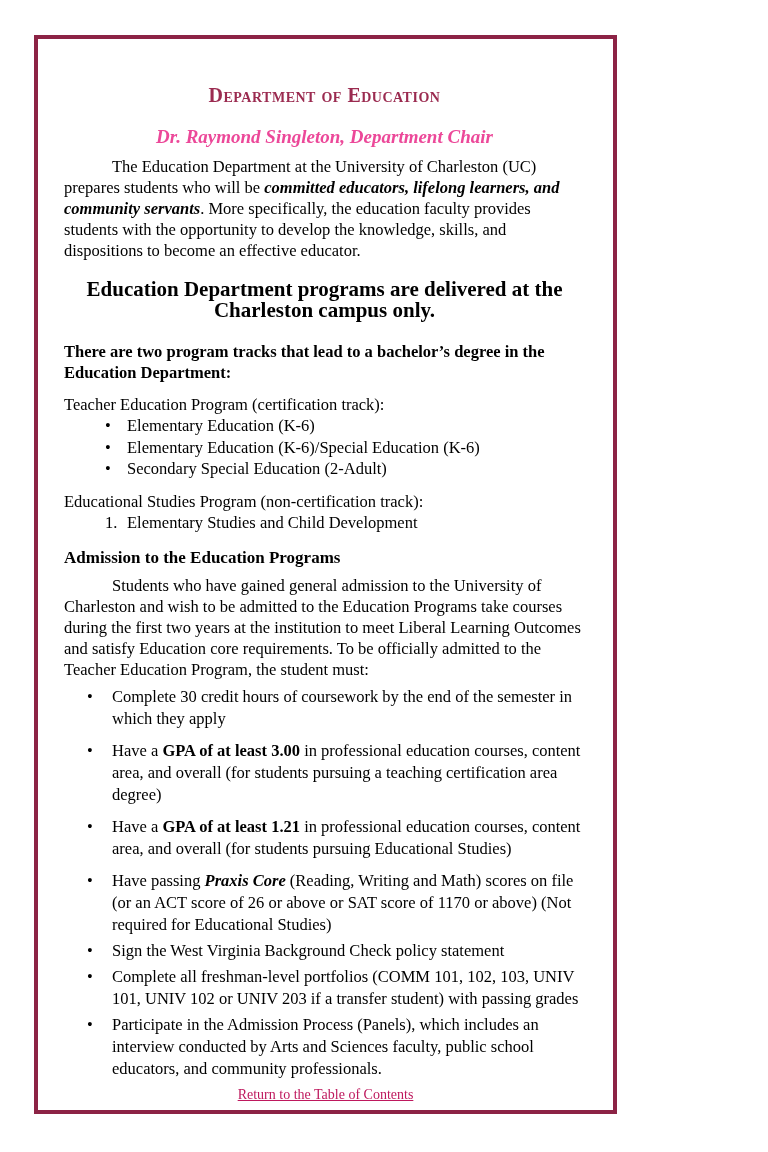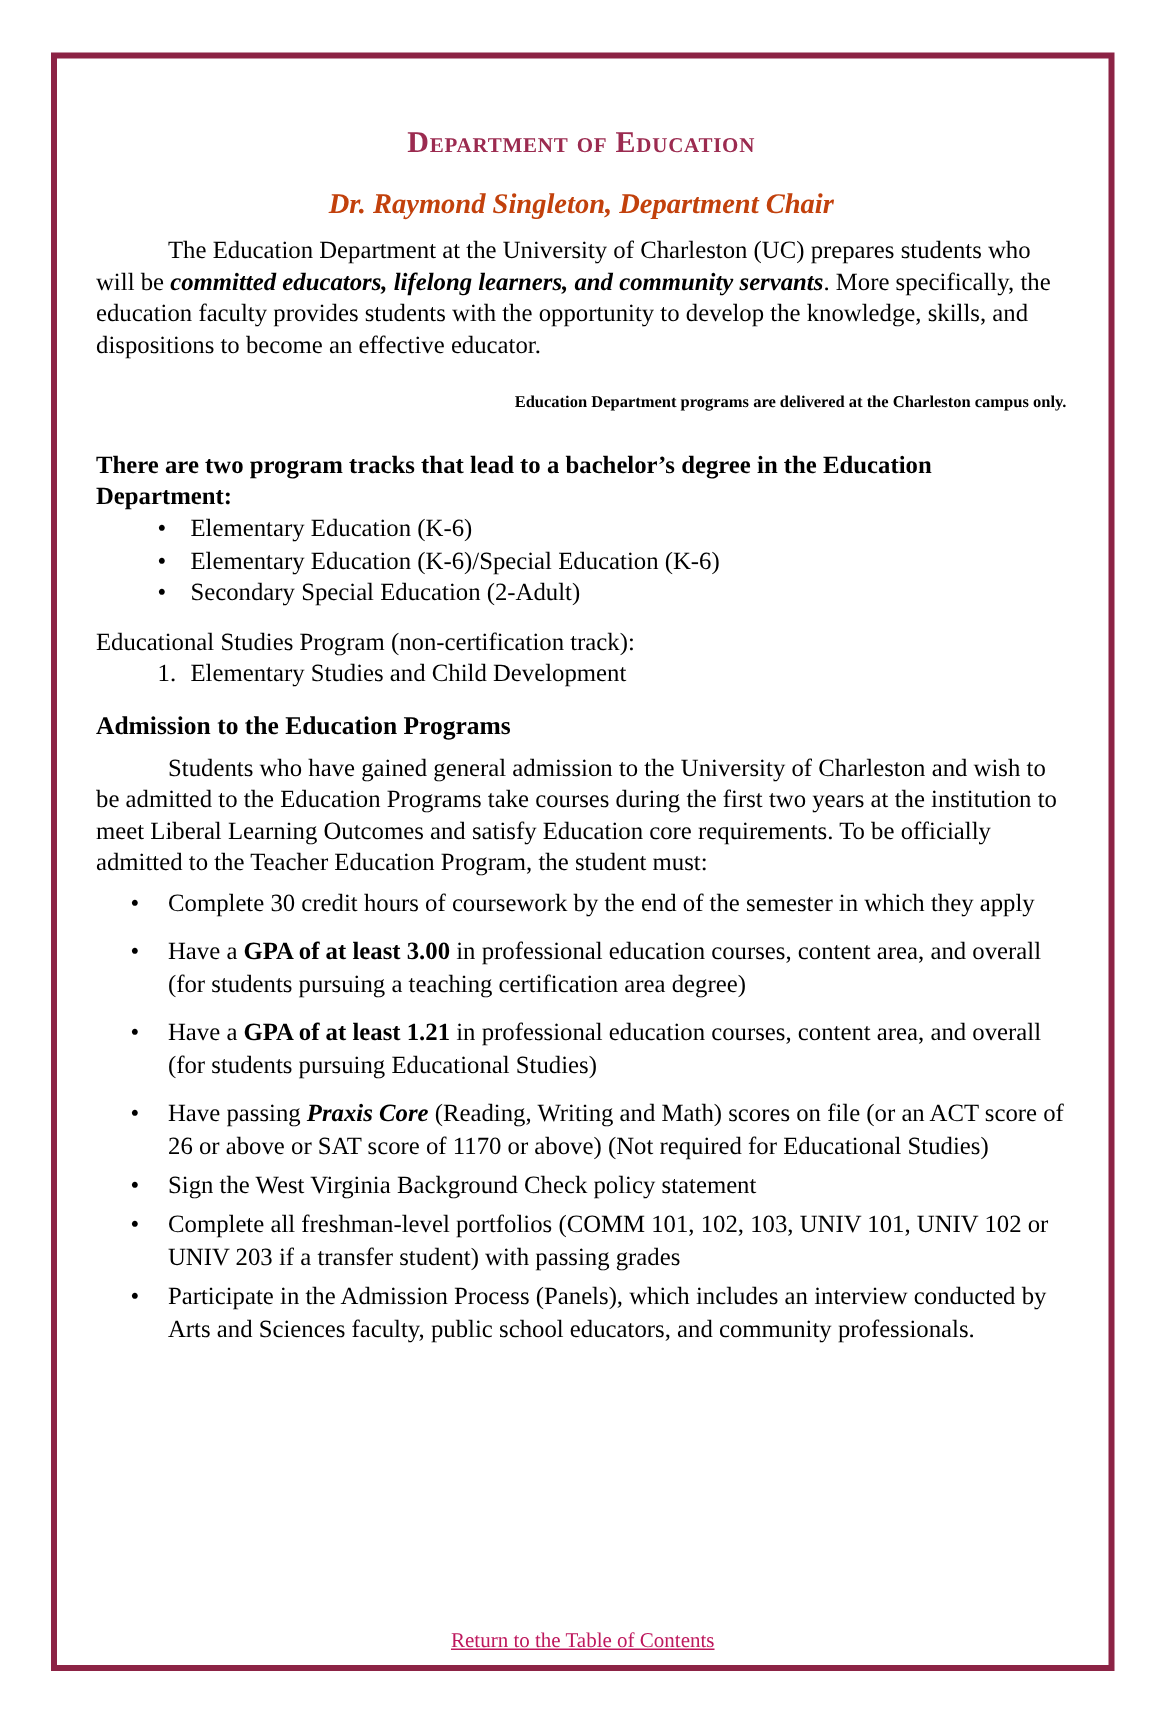--- a/index.html
+++ b/index.html
@@ -1,41 +1,41 @@
 <!DOCTYPE html>
 <html><head>
 <meta charset="utf-8">
 <style>
   html,body{margin:0;padding:0;}
   body{
     width:768px;height:1152px;background:#ffffff;position:relative;
     font-family:"Liberation Serif","DejaVu Serif",serif;color:#000;
   }
   .frame{
-    position:absolute;left:34px;top:35px;width:709px;height:1079px;
+    position:absolute;left:34px;top:35px;width:583px;height:1079px;
     border:4px solid #8c2345;box-sizing:border-box;background:#fff;
   }
   .content{position:absolute;left:26px;right:28px;top:0;}
   .title{
     margin:44px 0 0;text-align:center;font-weight:bold;
     font-variant:small-caps;font-size:20px;line-height:24px;
     letter-spacing:0.5px;color:#9b2b50;
   }
   .chair{
     margin:18px 0 0;text-align:center;font-weight:bold;font-style:italic;
-    font-size:19px;line-height:24px;color:#c2410c;
+    font-size:19px;line-height:24px;color:#ec4899;
   }
   .heading{margin:9px 0 0;font-size:17px;line-height:21px;font-weight:bold;}
   .heading.admission{margin-top:14px;}
   .para{margin:7px 0 0;font-size:16.5px;line-height:21px;}
   .para.firstline{text-indent:48px;}
   .bold-italic{font-weight:bold;font-style:italic;font-family:Liberation Serif, serif;}
   .bold{font-weight:bold;}
   .italic{}
-  .notice-center{margin:18px 0 0;font-size:11px;line-height:21px;font-weight:bold;text-align:right;}
+  .notice-center{margin:18px 0 0;font-size:21px;line-height:21px;font-weight:bold;text-align:center;}
   .notice-bold{margin:20px 0 0;font-size:16.5px;line-height:21px;font-weight:bold;}
   .plain-line{margin:11px 0 0;font-size:16.5px;line-height:21px;}
   ul.blist{list-style:none;margin:0;padding:0;}
   ul.blist li{display:flex;font-size:16.5px;}
   .marker{flex:none;}
   .li-text{flex:1;}
   
   ul.program-list{padding-left:41px;margin-top:0;}
   ul.program-list li{line-height:21.5px;}
   ul.program-list .marker{width:22px;}
@@ -62,20 +62,21 @@
 
     <h2 class="chair">Dr. Raymond Singleton, Department Chair</h2>
 
 
     <p class="para firstline"><span>The Education Department at the University of Charleston (UC) prepares students who will be </span><span class="bold-italic">committed educators, lifelong learners, and community servants</span><span>. More specifically, the education faculty provides students with the opportunity to develop the knowledge, skills, and dispositions to become an effective educator.</span></p>
 
     <p class="notice-center">Education Department programs are delivered at the Charleston campus only.</p>
 
     <p class="notice-bold">There are two program tracks that lead to a bachelor’s degree in the Education Department:</p>
 
+    <p class="plain-line">Teacher Education Program (certification track):</p>
 
     <ul class="blist program-list">
       <li>
         <span class="marker">•</span>
         <span class="li-text">Elementary Education (K-6)</span>
       </li>
       <li>
         <span class="marker">•</span>
         <span class="li-text">Elementary Education (K-6)/Special Education (K-6)</span>
       </li>

